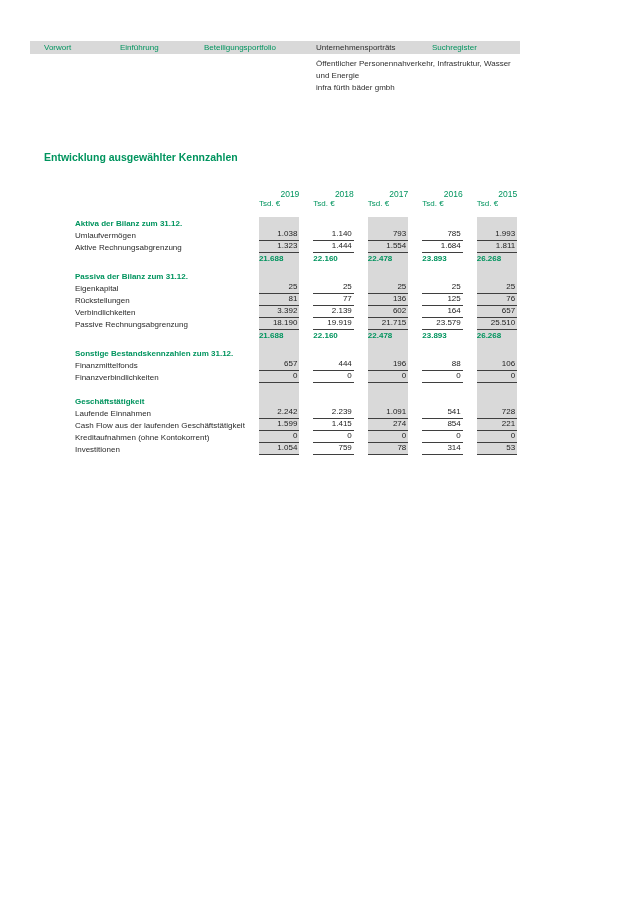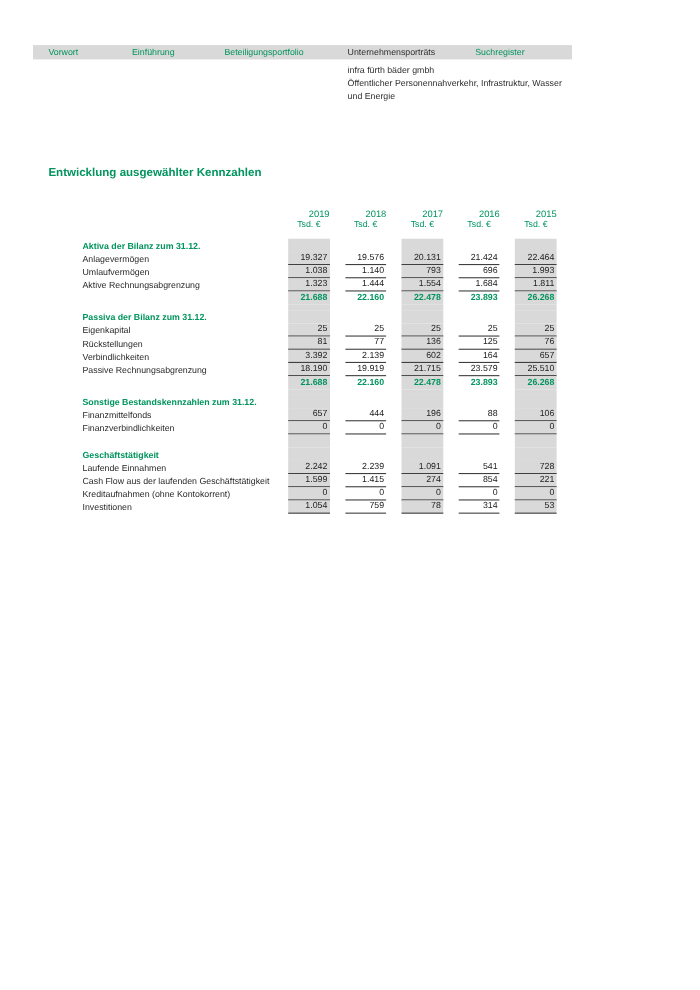--- a/index.html
+++ b/index.html
@@ -19,28 +19,28 @@
 
   
   .page-title { position:absolute; left:44px; top:151px; font-size:10.5px; font-weight:bold; color:var(--accent); }
 
   
   .ktable { position:absolute; left:61px; top:186px; border-collapse:separate; border-spacing:14px 0; table-layout:fixed; font-size:8px; line-height:10px; color:var(--ink); }
   .col-label { width:176px; }
   .col-val { width:48px; }
   .ktable td, .ktable th { padding:0; height:12px; vertical-align:bottom; overflow:visible; }
   .ktable .year { color:var(--accent); font-weight:normal; text-align:right; font-size:8.5px; height:13px; }
-  .ktable .unit { color:var(--accent); text-align:center; padding-bottom:2px; }
+  .ktable .unit { color:var(--accent); text-align:left; padding-bottom:2px; }
   .head-spacer td { height:6px; }
   .label { text-align:left; white-space:nowrap;margin-left:43px; }
   .section-title { color:var(--accent); font-weight:bold; }
   .row-label { padding-left:8px; color:#2a2a2a; }
   .val { text-align:right; }
   .val.num { border-bottom:1px solid var(--line); padding-right:2px; padding-bottom:1px; }
-  .val.total { color:var(--accent); font-weight:bold; padding-right:2px; padding-bottom:1px; }
+  .val.total { color:var(--accent); font-weight:bold; padding-right:16px; padding-bottom:1px; }
   .val.shaded { background:var(--band); }
   .spacer-small td { height:5px; }
   .spacer-large td { height:12px; }
 
   
   .page-number { position:absolute; left:576px; top:840px; font-size:11px; font-weight:bold; color:var(--accent); }
 </style>
 </head>
 <body>
 
@@ -49,22 +49,22 @@
   <div class="topnav">
     <span class="nav-item n1">Vorwort</span>
     <span class="nav-item n2">Einführung</span>
     <span class="nav-item n3">Beteiligungsportfolio</span>
     <span class="nav-item n4 active">Unternehmensporträts</span>
     <span class="nav-item n5">Suchregister</span>
     <span class="nav-item n6">Weitere Informationen</span>
   </div>
 
   <div class="nav-context">
+    <div>Öffentlicher Personennahverkehr, Infrastruktur, Wasser und Energie</div>
     <div>infra fürth bäder gmbh</div>
-    <div>Öffentlicher Personennahverkehr, Infrastruktur, Wasser und Energie</div>
   </div>
 
   <h1 class="page-title">Entwicklung ausgewählter Kennzahlen</h1>
 
   <table class="ktable">
     <colgroup>
       <col class="col-label">
       <col class="col-val">
         <col class="col-val">
         <col class="col-val">
@@ -95,33 +95,25 @@
     <tbody id="ktbody">
         <tr class="section-row">
           <td class="label section-title">Aktiva der Bilanz zum 31.12.</td>
           <td class="val empty shaded"></td>
           <td class="val empty"></td>
           <td class="val empty shaded"></td>
           <td class="val empty"></td>
           <td class="val empty shaded"></td>
         </tr>
         <tr class="data-row">
-          <td class="label row-label">Anlagevermögen</td>
-          <td class="val num shaded">19.327</td>
-          <td class="val num">19.576</td>
-          <td class="val num shaded">20.131</td>
-          <td class="val num">21.424</td>
-          <td class="val num shaded">22.464</td>
-        </tr>
-        <tr class="data-row">
           <td class="label row-label">Umlaufvermögen</td>
           <td class="val num shaded">1.038</td>
           <td class="val num">1.140</td>
           <td class="val num shaded">793</td>
-          <td class="val num">696</td>
+          <td class="val num">785</td>
           <td class="val num shaded">1.993</td>
         </tr>
         <tr class="data-row">
           <td class="label row-label">Aktive Rechnungsabgrenzung</td>
           <td class="val num shaded">1.323</td>
           <td class="val num">1.444</td>
           <td class="val num shaded">1.554</td>
           <td class="val num">1.684</td>
           <td class="val num shaded">1.811</td>
         </tr>

